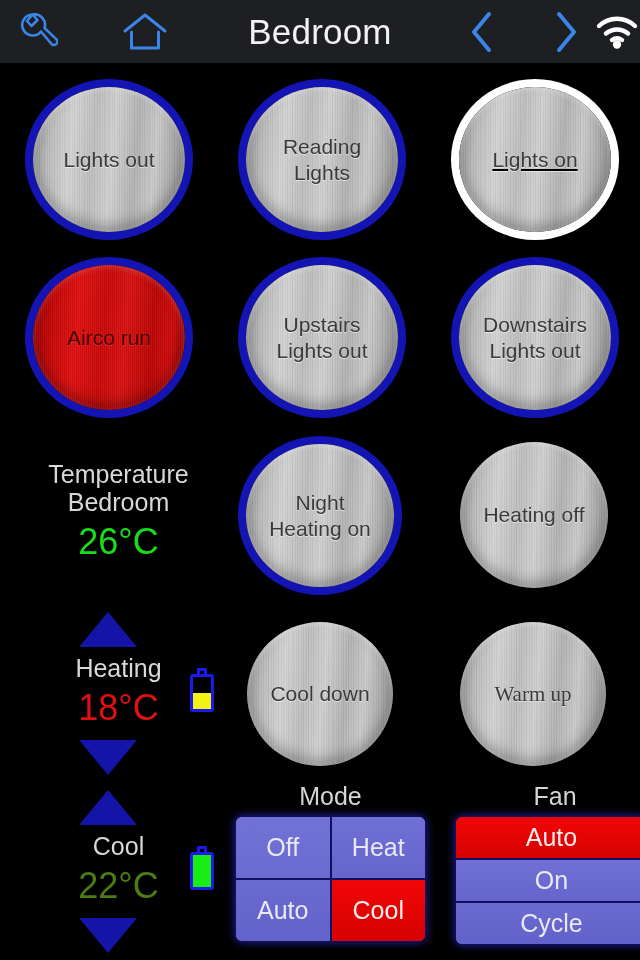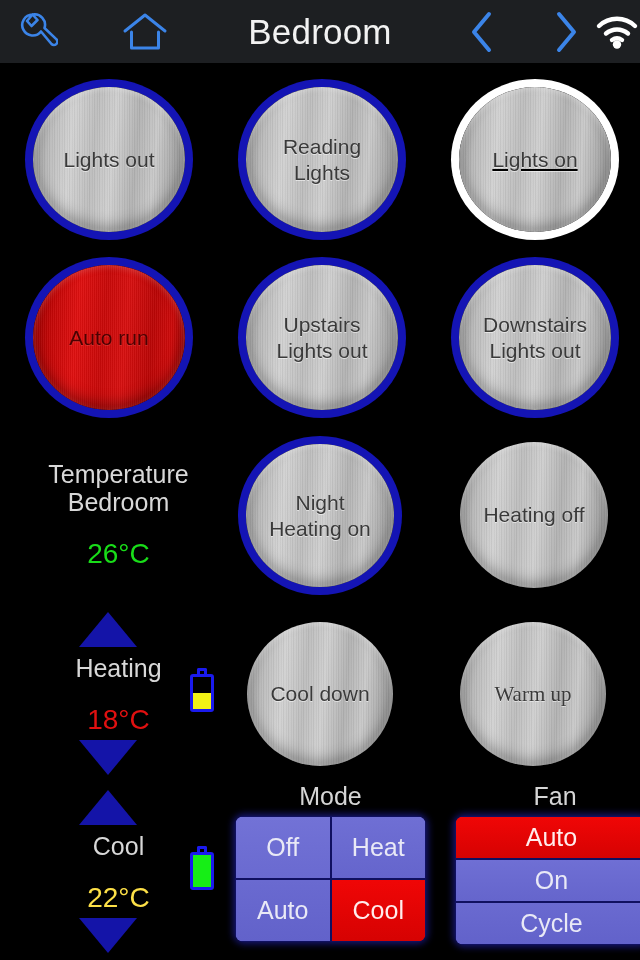--- a/index.html
+++ b/index.html
@@ -85,24 +85,24 @@
   }
   .rbtn.red .lbl { color:#4a0202; text-shadow:0 1px 0 rgba(255,120,120,0.25); }
 
   .rbtn.ring-blue  { box-shadow:0 0 0 8px #1414b4; }
   .rbtn.ring-white { box-shadow:0 0 0 8px #ffffff;text-decoration:underline; }
   .rbtn.ring-none  { box-shadow:none; }
 
   
   .readout { position:absolute; text-align:center;padding-left:21px; }
   .ro-title { font-size:25px; color:#d8d8d8; line-height:28px; white-space:pre-line; }
-  .ro-value { font-size:28px; line-height:52px; font-weight:400;margin-top:12px; }
+  .ro-value { font-size:36px; line-height:52px; font-weight:400; }
   .val-green  { color:#19dd19; }
   .val-red    { color:#e01010; }
-  .val-violet { color:#fde047; }
+  .val-violet { color:#4d7c0f; }
 
   .tri { position:absolute; width:0; height:0; cursor:pointer; }
   .tri-up {
     border-left:29px solid transparent;
     border-right:29px solid transparent;
     border-bottom:35px solid #1414a8;
   }
   .tri-down {
     border-left:29px solid transparent;
     border-right:29px solid transparent;
@@ -203,21 +203,21 @@
 Lights</span>
   </div>
 
   <div class="rbtn ring-white" style="left:459px; top:87px; width:152px; height:145px;">
     <span class="face"></span>
     <span class="lbl">Lights on</span>
   </div>
 
   <div class="rbtn ring-blue red" style="left:33px; top:265px; width:152px; height:145px;">
     <span class="face"></span>
-    <span class="lbl">Auto run</span>
+    <span class="lbl">Airco run</span>
   </div>
 
   <div class="rbtn ring-blue" style="left:246px; top:265px; width:152px; height:145px;">
     <span class="face"></span>
     <span class="lbl">Upstairs
 Lights out</span>
   </div>
 
   <div class="rbtn ring-blue" style="left:459px; top:265px; width:152px; height:145px;">
     <span class="face"></span>

